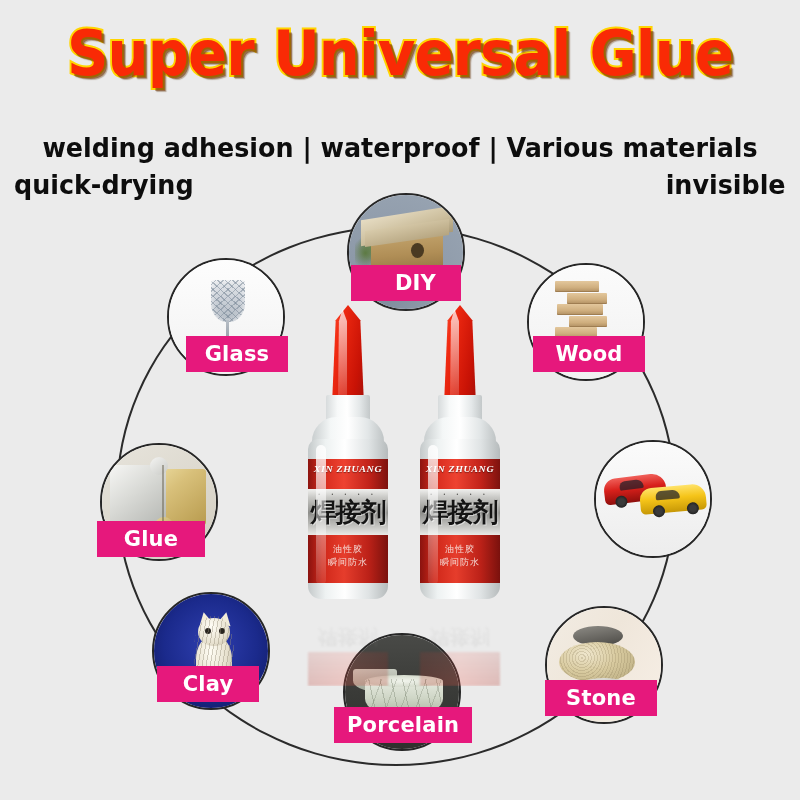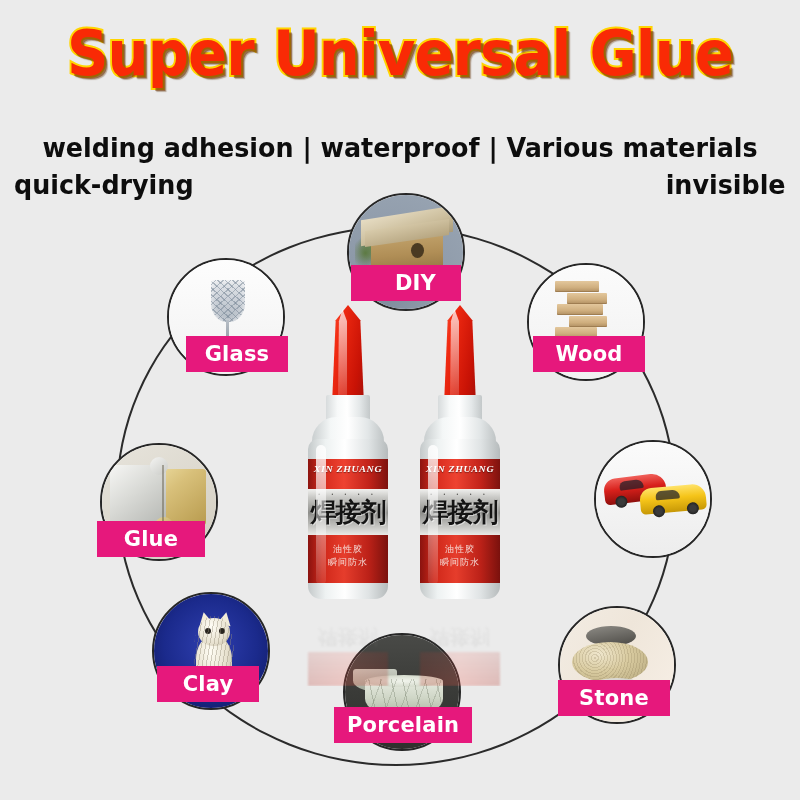--- a/index.html
+++ b/index.html
@@ -139,21 +139,21 @@
 
   .b-metal  { left: 100px; top: 443px; }
   .b-metal  .tag { left: -3px; top: 78px; min-width: 108px; }
 
   .b-plastic{ left: 594px; top: 440px; }
   .b-plastic.badge .tag { left: 3px; top: 73px; min-width: 122px; }
 
   .b-clay   { left: 152px; top: 592px; }
   .b-clay   .tag { left: 5px;  top: 74px; min-width: 102px; }
 
-  .b-stone  { left: 558px; top: 606px; }
+  .b-stone  { left: 545px; top: 606px; }
   .b-stone  .tag { left: 0px;  top: 74px; min-width: 112px; }
 
   .b-porcelain { left: 343px; top: 633px; }
   .b-porcelain .tag { left: -9px; top: 74px; min-width: 136px; }
 
   
   .art-diy  { background:
       radial-gradient(circle at 30% 85%, #7d8a9c 0%, #8d99a8 35%, #9aa6b4 100%); }
   .art-diy .house {
     position:absolute; left:22px; top:34px; width:72px; height:46px;

